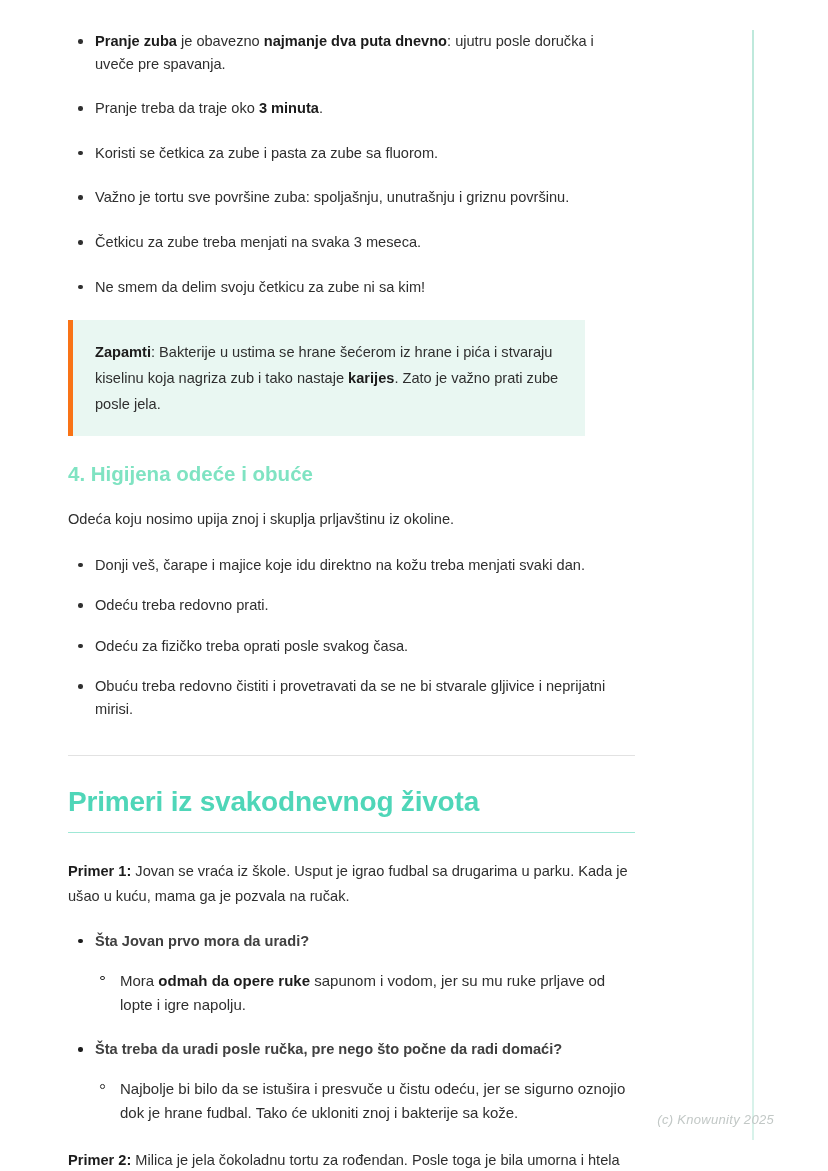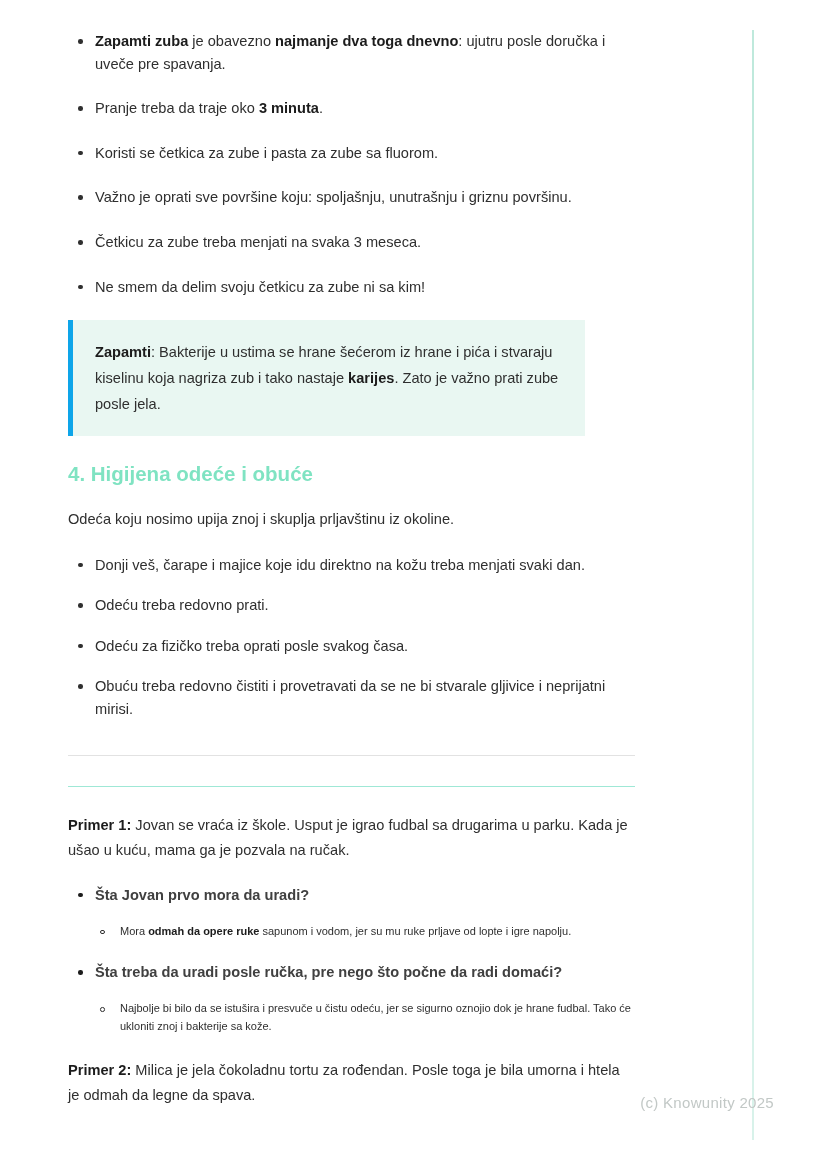--- a/index.html
+++ b/index.html
@@ -50,21 +50,21 @@
     height: 4.5px;
     border-radius: 50%;
     background: #2f2f2f;
   }
   ul.bullets.tight > li { margin-bottom: 18px; }
   b, strong { font-weight: bold; color: #1c1c1c; }
 
   .callout {
     margin-top: 6px;
     background: #e9f7f2;
-    border-left: 5px solid #0ea5e9;
+    border-left: 5px solid #f97316;
     padding: 20px 24px 18px 22px;
     width: 517px;
     box-sizing: border-box;
   }
   .callout p {
     margin: 0;
     font-size: 14.6px;
     line-height: 1.78;
     color: #2f2f2f;
   }
@@ -129,21 +129,21 @@
     background: #1c1c1c;
   }
   ul.sub {
     list-style: none;
     margin: 0 0 22px 0;
     padding: 0 0 0 28px;
   }
   ul.sub > li {
     position: relative;
     padding-left: 24px;
-    font-size: 11px;
+    font-size: 15px;
     line-height: 1.62;
     color: #2f2f2f;
   }
   ul.sub > li:before {
     content: "";
     position: absolute;
     left: 4px;
     top: 7px;
     width: 4.5px;
     height: 4.5px;
@@ -172,38 +172,39 @@
     position: absolute;
     left: 0;
     top: 30px;
     width: 2px;
     height: 360px;
     background: #bfe9dc;
   }
   .watermark {
     position: absolute;
     right: 54px;
-    bottom: 60px;
-    font-size: 15px;
+    bottom: 44px;
+    font-size: 13px;
     color: #c2c8c6;
     letter-spacing: 0.3px;
+    font-style: italic;
   }
 </style>
 </head>
 <body>
 
 <div class="page">
 
   <div class="content">
 
     <ul class="bullets">
-      <li><strong>Zapamti zuba</strong><span> je obavezno </span><strong>najmanje dva toga dnevno</strong><span>: ujutru posle doručka i uveče pre spavanja.</span></li>
+      <li><strong>Pranje zuba</strong><span> je obavezno </span><strong>najmanje dva puta dnevno</strong><span>: ujutru posle doručka i uveče pre spavanja.</span></li>
       <li><span>Pranje treba da traje oko </span><strong>3 minuta</strong><span>.</span></li>
       <li><span>Koristi se četkica za zube i pasta za zube sa fluorom.</span></li>
-      <li><span>Važno je oprati sve površine koju: spoljašnju, unutrašnju i griznu površinu.</span></li>
+      <li><span>Važno je tortu sve površine zuba: spoljašnju, unutrašnju i griznu površinu.</span></li>
       <li><span>Četkicu za zube treba menjati na svaka 3 meseca.</span></li>
       <li><span>Ne smem da delim svoju četkicu za zube ni sa kim!</span></li>
     </ul>
 
     <div class="callout">
       <p><strong>Zapamti</strong><span>: Bakterije u ustima se hrane šećerom iz hrane i pića i stvaraju kiselinu koja nagriza zub i tako nastaje </span><strong>karijes</strong><span>. Zato je važno prati zube posle jela.</span></p>
     </div>
 
     <h2 class="section">4. Higijena odeće i obuće</h2>
 
@@ -211,20 +212,21 @@
 
     <ul class="bullets tight">
       <li><span>Donji veš, čarape i majice koje idu direktno na kožu treba menjati svaki dan.</span></li>
       <li><span>Odeću treba redovno prati.</span></li>
       <li><span>Odeću za fizičko treba oprati posle svakog časa.</span></li>
       <li><span>Obuću treba redovno čistiti i provetravati da se ne bi stvarale gljivice i neprijatni mirisi.</span></li>
     </ul>
 
     <hr class="rule">
 
+    <h1 class="bigtitle">Primeri iz svakodnevnog života</h1>
     <hr class="title-underline">
 
     <p class="example"><strong>Primer 1:</strong><span> Jovan se vraća iz škole. Usput je igrao fudbal sa drugarima u parku. Kada je ušao u kuću, mama ga je pozvala na ručak.</span></p>
 
     <ul class="qlist">
       <li class="q">Šta Jovan prvo mora da uradi?</li>
     </ul>
     <ul class="sub">
       <li><span>Mora </span><strong>odmah da opere ruke</strong><span> sapunom i vodom, jer su mu ruke prljave od lopte i igre napolju.</span></li>
     </ul>

